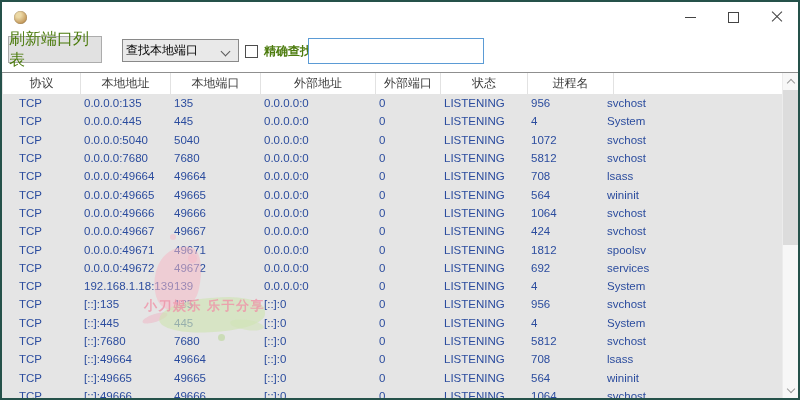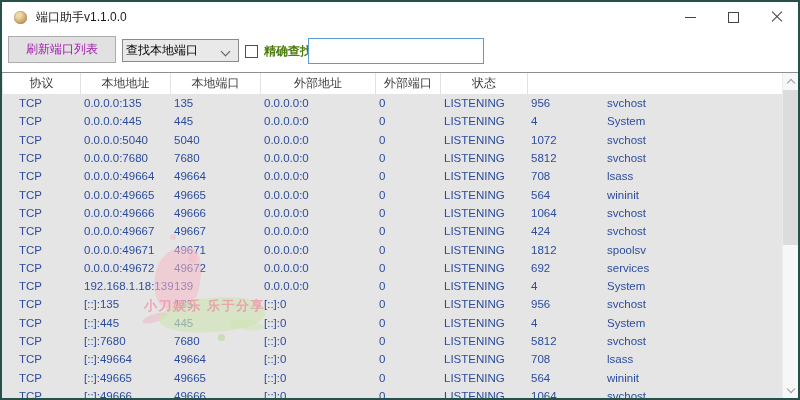--- a/index.html
+++ b/index.html
@@ -16,23 +16,23 @@
   .titlebar-text{margin-left:9px;font-size:12px;color:#1a1a1a;}
   .win-controls{margin-left:auto;display:flex;height:100%;}
   .win-btn{width:43px;height:100%;display:flex;align-items:center;justify-content:center;cursor:default;}
   .glyph-min{width:11px;height:1px;background:#444;}
   .glyph-max{width:9px;height:9px;border:1px solid #444;background:#fff;}
   .glyph-close{position:relative;width:12px;height:12px;}
   .glyph-close::before,.glyph-close::after{content:"";position:absolute;left:-1px;top:5px;width:14px;height:1px;background:#444;}
   .glyph-close::before{transform:rotate(45deg);}
   .glyph-close::after{transform:rotate(-45deg);}
   
-  .btn-refresh{position:absolute;left:6px;top:34px;width:108px;height:27px;
+  .btn-refresh{position:absolute;left:6px;top:34px;width:94px;height:27px;
     background:#e1e1e1;border:1px solid #acacac;box-sizing:border-box;
-    display:flex;align-items:center;justify-content:center;font-size:12px;color:#a21caf;}
+    display:flex;align-items:center;justify-content:center;font-size:16px;color:#4d7c0f;}
   .combo{position:absolute;left:120px;top:37px;width:117px;height:23px;box-sizing:border-box;
     background:#e9e9e9;border:1px solid #898989;display:flex;align-items:center;
     padding-left:3px;font-size:12px;color:#000;}
   .combo-chevron{position:absolute;right:9px;top:8px;width:6px;height:6px;
     border-right:1px solid #5a5a5a;border-bottom:1px solid #5a5a5a;transform:rotate(45deg);}
   .checkbox-group{position:absolute;left:243px;top:41px;display:flex;align-items:center;font-size:12px;color:#4d7c0f;font-weight:bold;}
   .checkbox-box{width:13px;height:13px;border:1px solid #4d4d4d;background:#fff;margin-right:6px;box-sizing:border-box;}
   .search-input{position:absolute;left:306px;top:36px;width:176px;height:26px;box-sizing:border-box;
     border:1px solid #5b9bd5;background:#fff;font-size:12px;padding:0 5px;outline:none;
     font-family:"Liberation Sans",sans-serif;}
@@ -70,21 +70,20 @@
   .wm-text{position:absolute;left:142px;top:295px;font-size:13px;font-weight:bold;color:#ef93a8;
     letter-spacing:1.5px;opacity:.8;white-space:nowrap;}
 </style>
 </head>
 <body>
 
 <div class="window">
 
   <div class="titlebar">
     <div class="app-icon"></div>
-    <div class="titlebar-text">端口助手v1.1.0.0</div>
     <div class="win-controls">
       <div class="win-btn">
         <div class="glyph-min"></div>
       </div>
       <div class="win-btn">
         <div class="glyph-max"></div>
       </div>
       <div class="win-btn">
         <div class="glyph-close"></div>
       </div>
@@ -108,20 +107,21 @@
   <input class="search-input" type="text" value="" style="">
 
   <div class="table">
     <div class="thead" id="thead">
         <div class="th c0">协议</div>
         <div class="th c1">本地地址</div>
         <div class="th c2">本地端口</div>
         <div class="th c3">外部地址</div>
         <div class="th c4">外部端口</div>
         <div class="th c5">状态</div>
+        <div class="th c7">进程名</div>
         <div class="th c8"></div>
       </div>
     <div class="tbody" id="tbody">
         <div class="trow">
           <div class="td c0">TCP</div>
           <div class="td c1">0.0.0.0:135</div>
           <div class="td c2">135</div>
           <div class="td c3">0.0.0.0:0</div>
           <div class="td c4">0</div>
           <div class="td c5">LISTENING</div>

